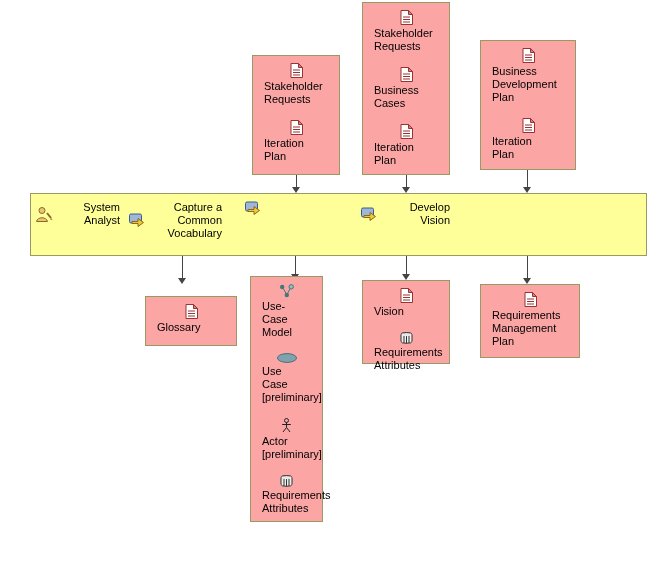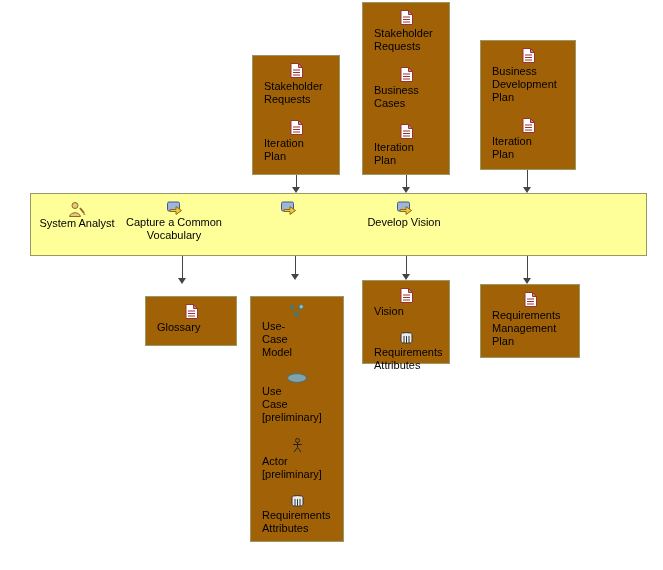--- a/index.html
+++ b/index.html
@@ -4,26 +4,26 @@
 <style>
   * { margin:0; padding:0; box-sizing:border-box; }
   html,body { background:#ffffff; }
   body { font-family:"Liberation Sans", sans-serif; }
   .canvas { position:relative; width:663px; height:570px; background:#fff; overflow:hidden;
             font-size:11px; color:#000; }
 
   
   .band { position:absolute; left:30px; top:193px; width:617px; height:63px;
           background:#FFFF99; border:1px solid #999966; }
-  .node { position:absolute; display:flex; flex-direction:column; align-items:center;
-          text-align:center; line-height:13px; cursor:pointer; }
+  .node { position:absolute; display:flex; flex-direction:row; align-items:center;
+          text-align:right; line-height:13px; cursor:pointer; }
   .node .ic { line-height:0; }
 
   
-  .box { position:absolute; background:#a16207; border:1px solid #999966;
+  .box { position:absolute; background:#fca5a5; border:1px solid #999966;
          display:flex; flex-direction:column; padding-top:7px; gap:14px; }
   .artifact { display:flex; flex-direction:column; cursor:pointer; }
   .artifact .ic { align-self:center; line-height:0; }
   .artifact .lbl { margin-left:11px; margin-top:2px; width:64px; line-height:13px; text-align:left; }
   .artifact .lbl.narrow { width:40px; }
 
   
   .arrow { position:absolute; width:9px; }
   .arrow .shaft { position:absolute; left:4px; top:0; bottom:5px; width:1px; background:#444; display:block; }
   .arrow .head  { position:absolute; bottom:0; left:0; width:0; height:0; display:block;
@@ -185,21 +185,21 @@
 
   <div class="box" style="left:145px;top:296px;width:92px;height:50px">
     <div class="artifact">
       <span class="ic"><svg width="13" height="15">
             <use href="#i-doc" xlink:href="#i-doc"></use>
           </svg></span>
       <span class="lbl">Glossary</span>
     </div>
   </div>
 
-  <div class="box" style="left:250px;top:296px;width:94px;height:246px">
+  <div class="box" style="left:250px;top:276px;width:73px;height:246px">
     <div class="artifact">
       <span class="ic"><svg width="16" height="14">
             <use href="#i-ucm" xlink:href="#i-ucm"></use>
           </svg></span>
       <span class="lbl narrow">Use-Case Model</span>
     </div>
     <div class="artifact">
       <span class="ic"><svg width="20" height="10">
             <use href="#i-oval" xlink:href="#i-oval"></use>
           </svg></span>

